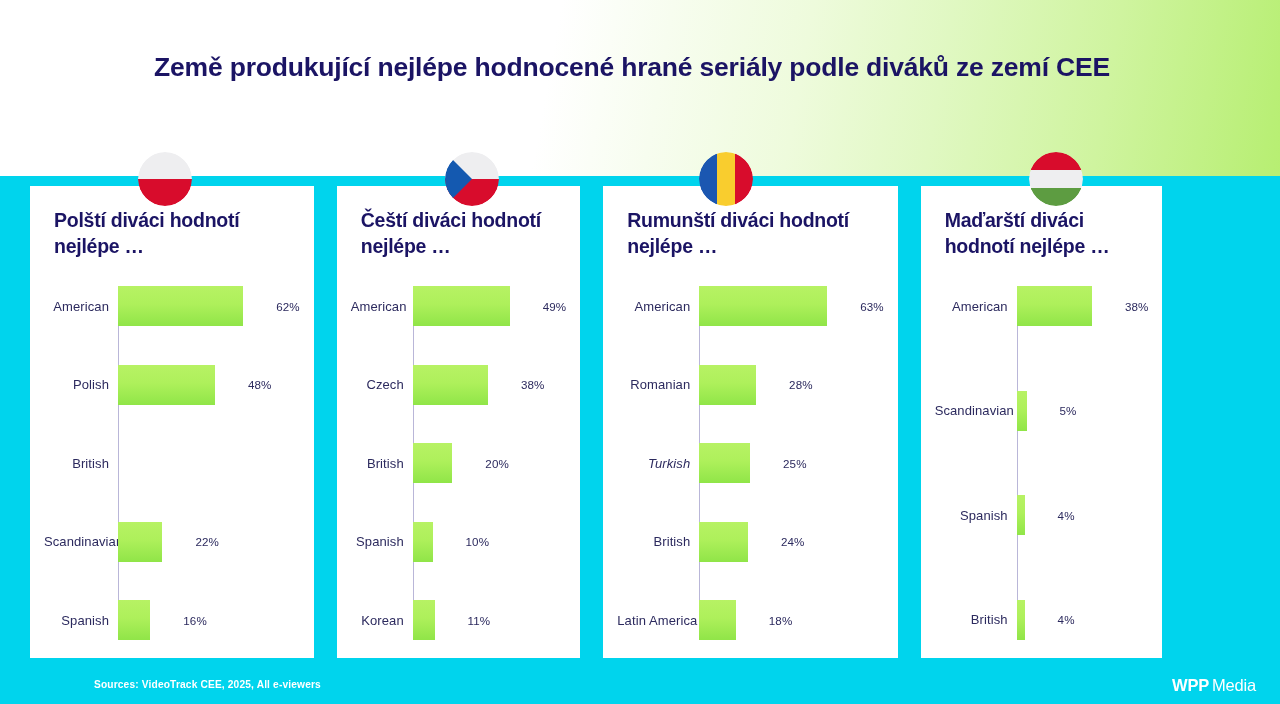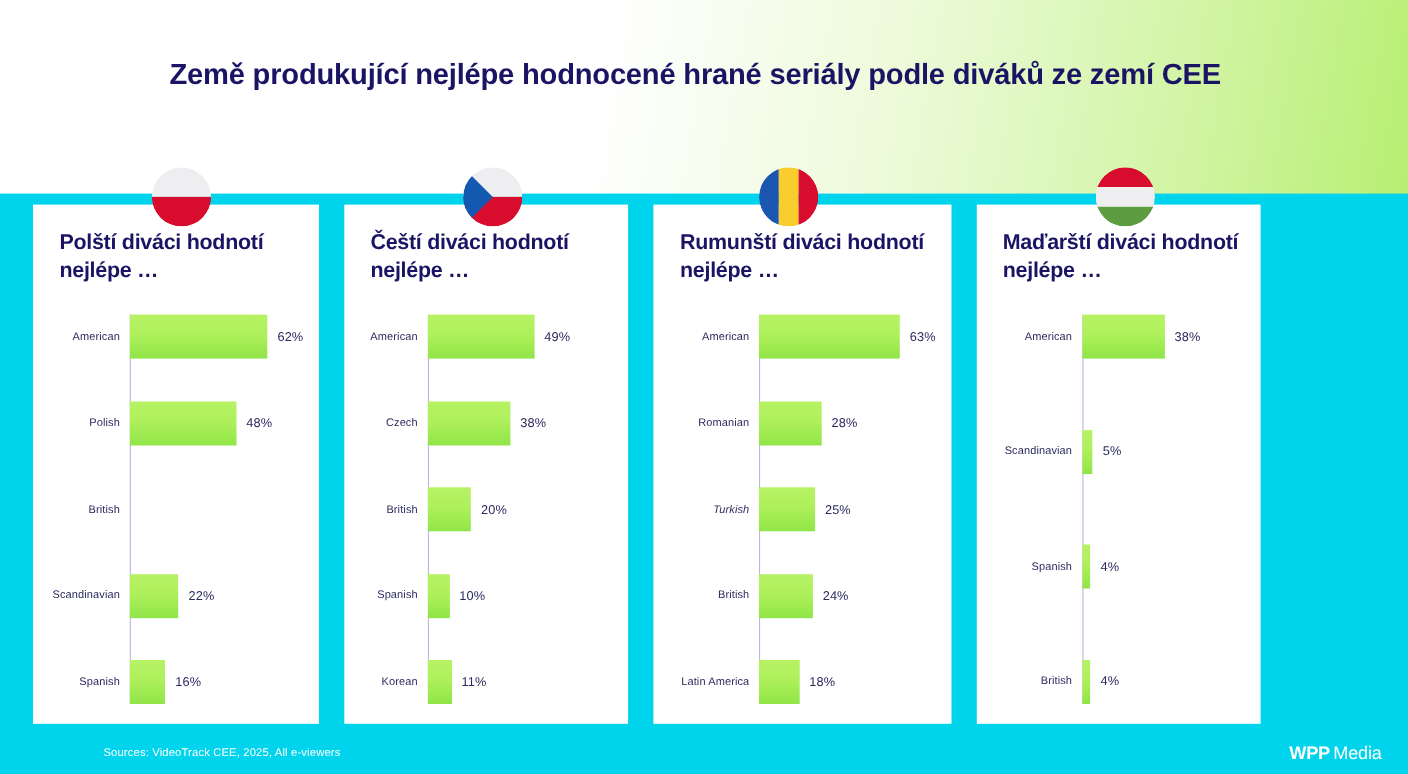--- a/index.html
+++ b/index.html
@@ -123,21 +123,21 @@
   }
 
   .bar-row {
     position: relative;
     display: flex;
     align-items: center;
     height: 40px;
   }
 
   .bar-label {
-    font-size: 10px;
+    font-size: 13px;
     color: #2c2a5e;
     text-align: right;
     padding-right: 9px;
     box-sizing: border-box;
     flex: 0 0 auto;
     white-space: nowrap;
     letter-spacing: 0.1px;
   }
 
   .bar-wrap {
@@ -152,29 +152,30 @@
     height: 40px;
     background: linear-gradient(180deg, #b7f264 0%, #aef05b 45%, #90e548 100%);
   }
 
   .bar-value {
     font-size: 11.6px;
     color: #2c2a5e;
     padding-left: 9px;
     white-space: nowrap;
     letter-spacing: 0.1px;
+    margin-left: 24px;
   }
 
   
   .footer-source {
     position: absolute;
     left: 94px;
     top: 679px;
     font-size: 10.2px;
-    font-weight: normal;
+    font-weight: bold;
     color: #ffffff;
     letter-spacing: 0.15px;
   }
 
   .footer-logo {
     position: absolute;
     right: 24px;
     top: 676px;
     font-size: 16.5px;
     color: #ffffff;

